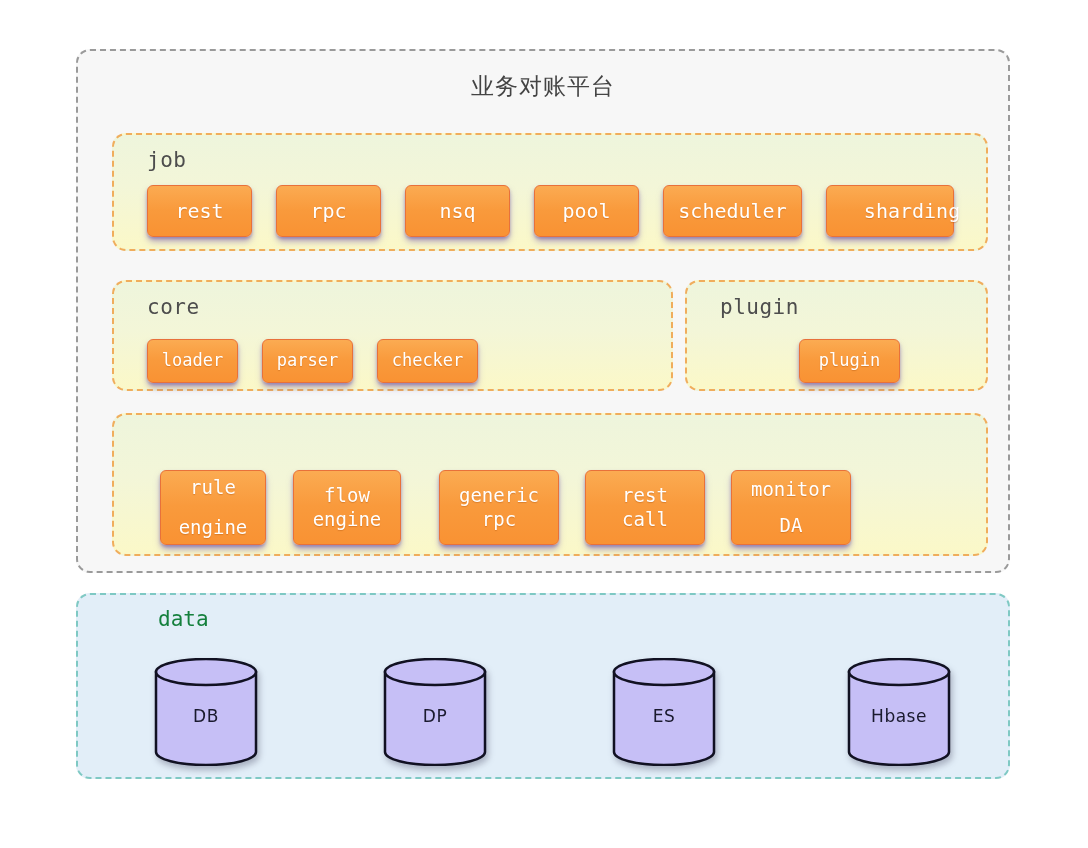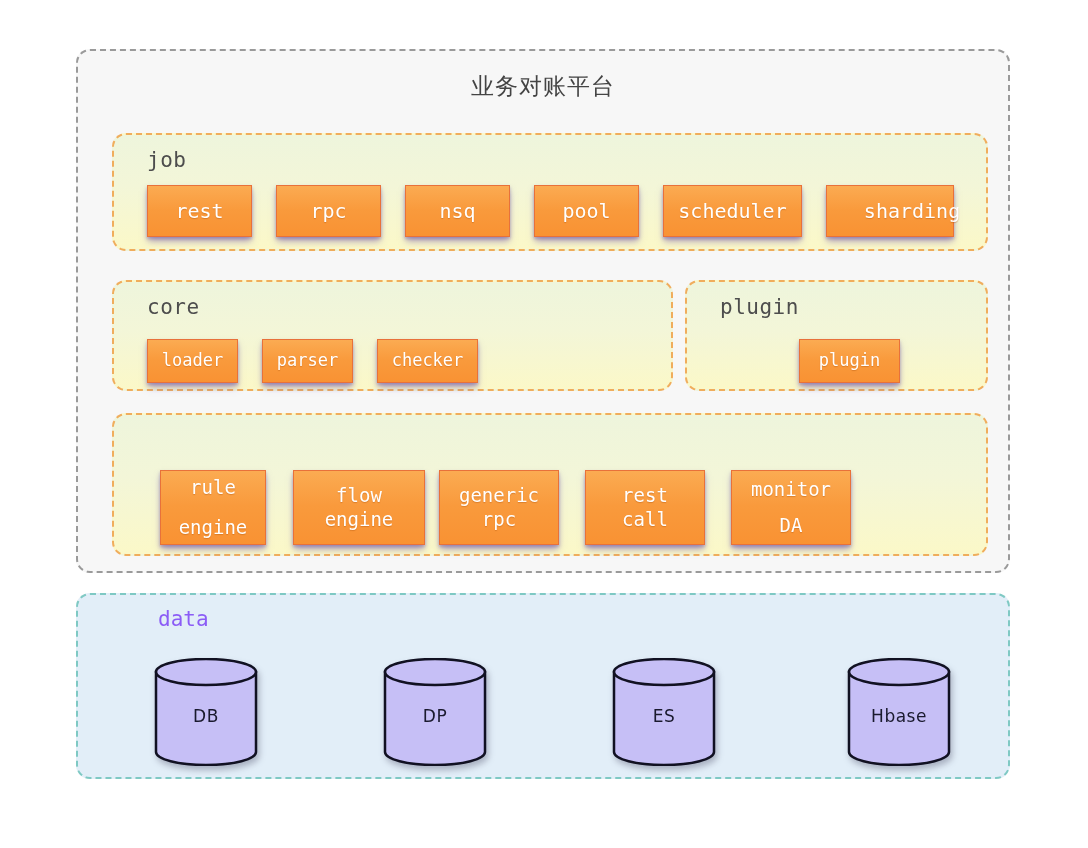--- a/index.html
+++ b/index.html
@@ -91,21 +91,21 @@
     top: 362px;
     width: 876px;
     height: 143px;
   }
 
   
   .node {
     position: absolute;
     box-sizing: border-box;
     border: 1.5px solid #e8713a;
-    border-radius: 0;
+    border-radius: 6px;
     background: linear-gradient(to bottom, #fbab52 0%, #f99a3c 48%, #f99233 100%);
     color: #ffffff;
     display: flex;
     flex-direction: column;
     align-items: center;
     justify-content: center;
     text-align: center;
     box-shadow: 0 5px 7px -1px rgba(110, 80, 175, 0.55),
                 0 2px 3px rgba(90, 70, 150, 0.35);
     text-shadow: 0 1px 1px rgba(180, 90, 20, 0.45);
@@ -128,21 +128,21 @@
     box-sizing: border-box;
     border: 2px dashed #7fc9c4;
     border-radius: 14px;
     background: #e2eef8;
   }
   .data-label {
     position: absolute;
     left: 80px;
     top: 12px;
     font-size: 21px;
-    color: #8b5cf6;
+    color: #15803d;
   }
 
   
   .cylinder {
     position: absolute;
     top: 63px;
     width: 104px;
     height: 108px;
     filter: drop-shadow(2px 4px 3px rgba(60, 60, 90, 0.35));
   }
@@ -208,21 +208,21 @@
       <div class="node core-node" style="left: 112px; width: 101px;">
         <span class="line">plugin</span>
       </div>
     </div>
 
     <div class="group" id="group-infra">
       <div class="node infra-node" style="left: 46px; width: 106px; gap: 16px;">
         <span class="line">rule</span>
         <span class="line">engine</span>
       </div>
-      <div class="node infra-node" style="left: 179px; width: 132px;">
+      <div class="node infra-node" style="left: 179px; width: 108px;">
         <span class="line">flow</span>
         <span class="line">engine</span>
       </div>
       <div class="node infra-node" style="left: 325px; width: 120px;">
         <span class="line">generic</span>
         <span class="line">rpc</span>
       </div>
       <div class="node infra-node" style="left: 471px; width: 120px;">
         <span class="line">rest</span>
         <span class="line">call</span>

